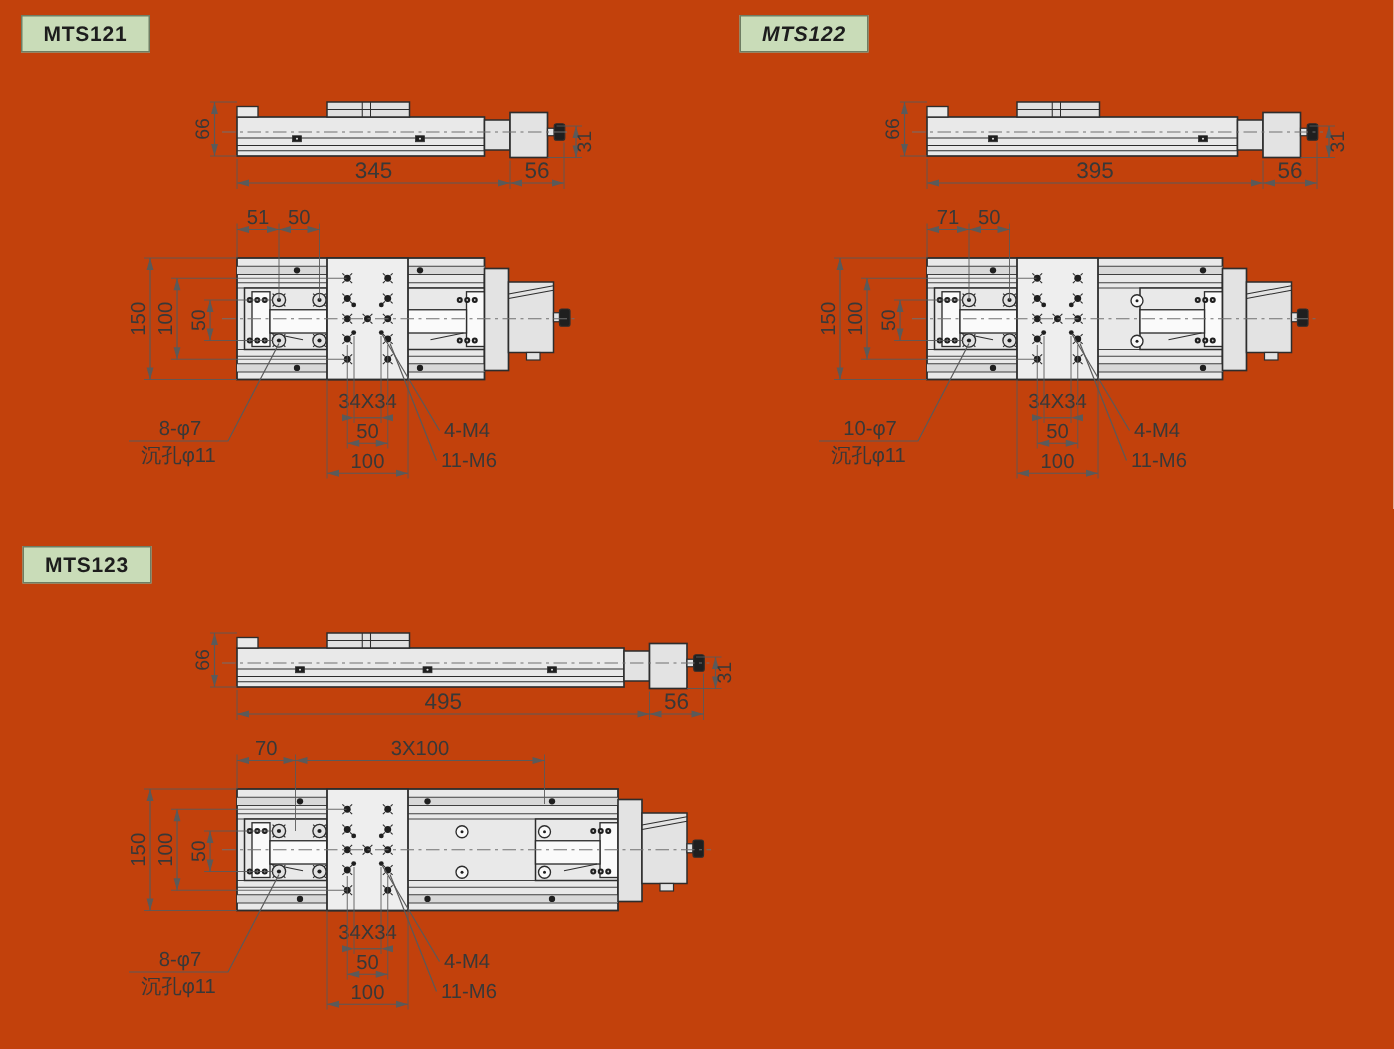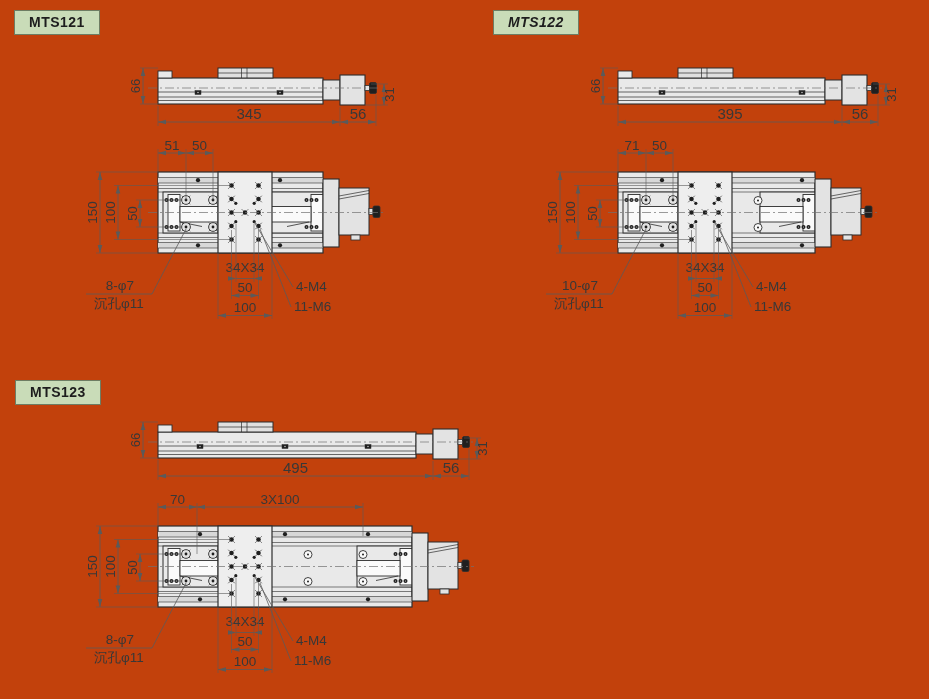--- a/index.html
+++ b/index.html
@@ -513,21 +513,21 @@
           <text x="119" y="308" font-size="13.5" fill="#383838" text-anchor="middle">沉孔φ11</text>
           <line x1="254.5" y1="222.5" x2="293" y2="287" stroke="#5a5a5a" stroke-width="0.8"></line>
           <text x="296" y="291" font-size="13.5" fill="#383838" text-anchor="start">4-M4</text>
           <line x1="260" y1="229" x2="291" y2="307" stroke="#5a5a5a" stroke-width="0.8"></line>
           <text x="294" y="311" font-size="13.5" fill="#383838" text-anchor="start">11-M6</text>
         </g>
       </svg>
   </section>
 
   <section class="panel" id="panel-2" style="left:0px;top:354px;width:520px;height:345px;">
-    <div class="badge" style="left:15px;top:26px;">
+    <div class="badge" style="left:15px;top:10px;">
       <span>MTS123</span>
     </div>
     <svg class="drawing" id="svg-2" width="520" height="345" viewBox="0 0 520 345">
         <g>
           <rect x="158" y="78" width="258" height="26" fill="#e9e9e9" stroke="#2d2d2d" stroke-width="1.1"></rect>
           <rect x="158" y="71" width="14" height="7" fill="#e9e9e9" stroke="#2d2d2d" stroke-width="0.9"></rect>
           <line x1="158" y1="92" x2="416" y2="92" stroke="#2d2d2d" stroke-width="0.7"></line>
           <line x1="158" y1="97" x2="416" y2="97" stroke="#2d2d2d" stroke-width="0.7"></line>
           <line x1="158" y1="100.5" x2="416" y2="100.5" stroke="#2d2d2d" stroke-width="0.7"></line>
           <rect x="218" y="68" width="55" height="10" fill="#e0e0e0" stroke="#2d2d2d" stroke-width="1"></rect>

